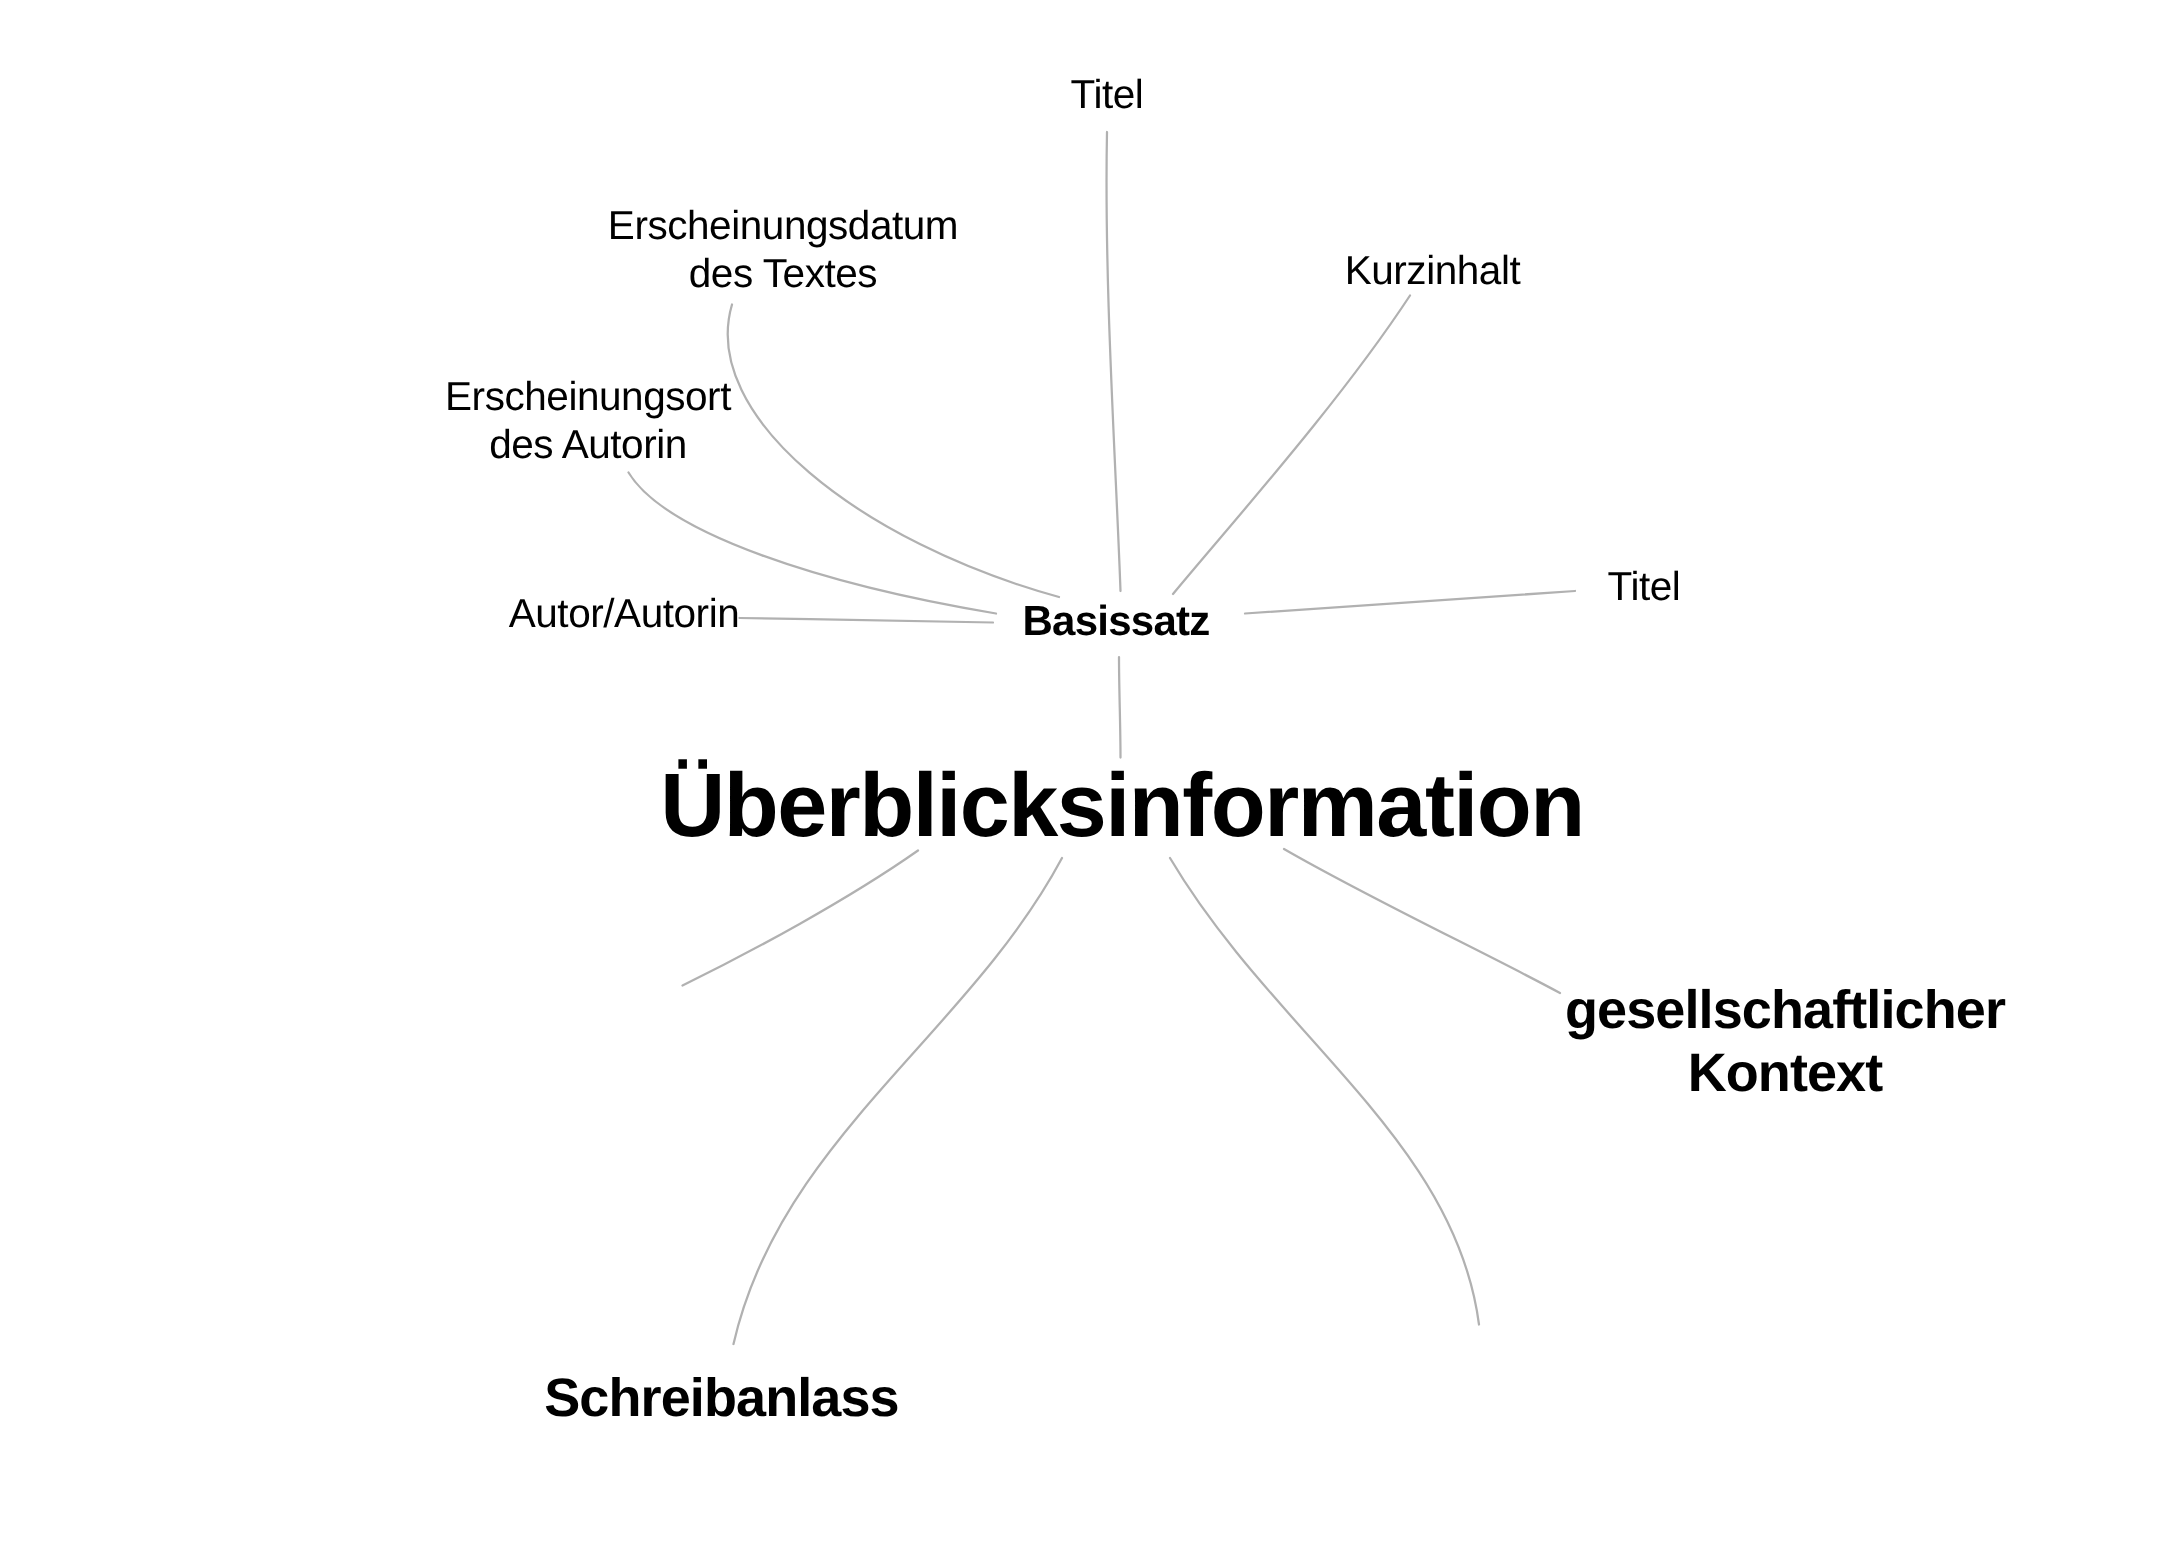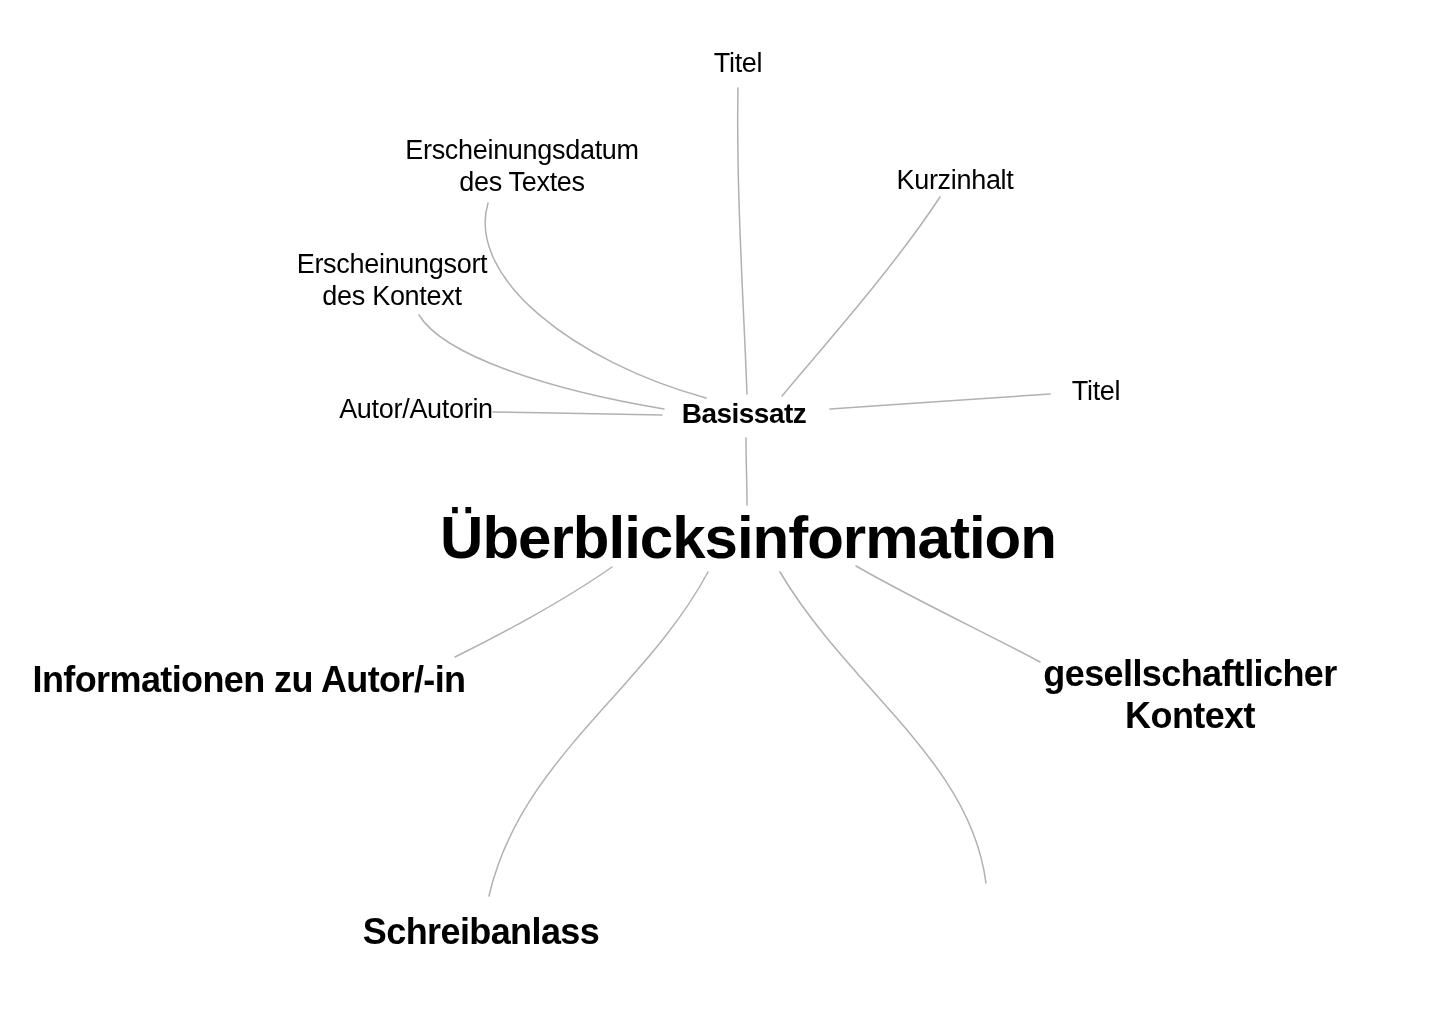--- a/index.html
+++ b/index.html
@@ -79,22 +79,21 @@
   </svg>
 
   <div class="node root pos-root">Überblicksinformation</div>
 
   <div class="node hub pos-basissatz">Basissatz</div>
 
   <div class="node sub pos-titel">Titel</div>
   <div class="node sub pos-erschdatum">Erscheinungsdatum
 des Textes</div>
   <div class="node sub pos-erschort">Erscheinungsort
-des Kontext</div>
+des Autorin</div>
   <div class="node sub pos-autor">Autor/Autorin</div>
   <div class="node sub pos-kurzinhalt">Kurzinhalt</div>
   <div class="node sub pos-thema">Titel</div>
 
-  <div class="node main pos-informationen">Informationen zu Autor/-in</div>
   <div class="node main pos-schreibanlass">Schreibanlass</div>
   <div class="node main pos-kontext">gesellschaftlicher Kontext</div>
 
 </div>
 
 </body></html>

